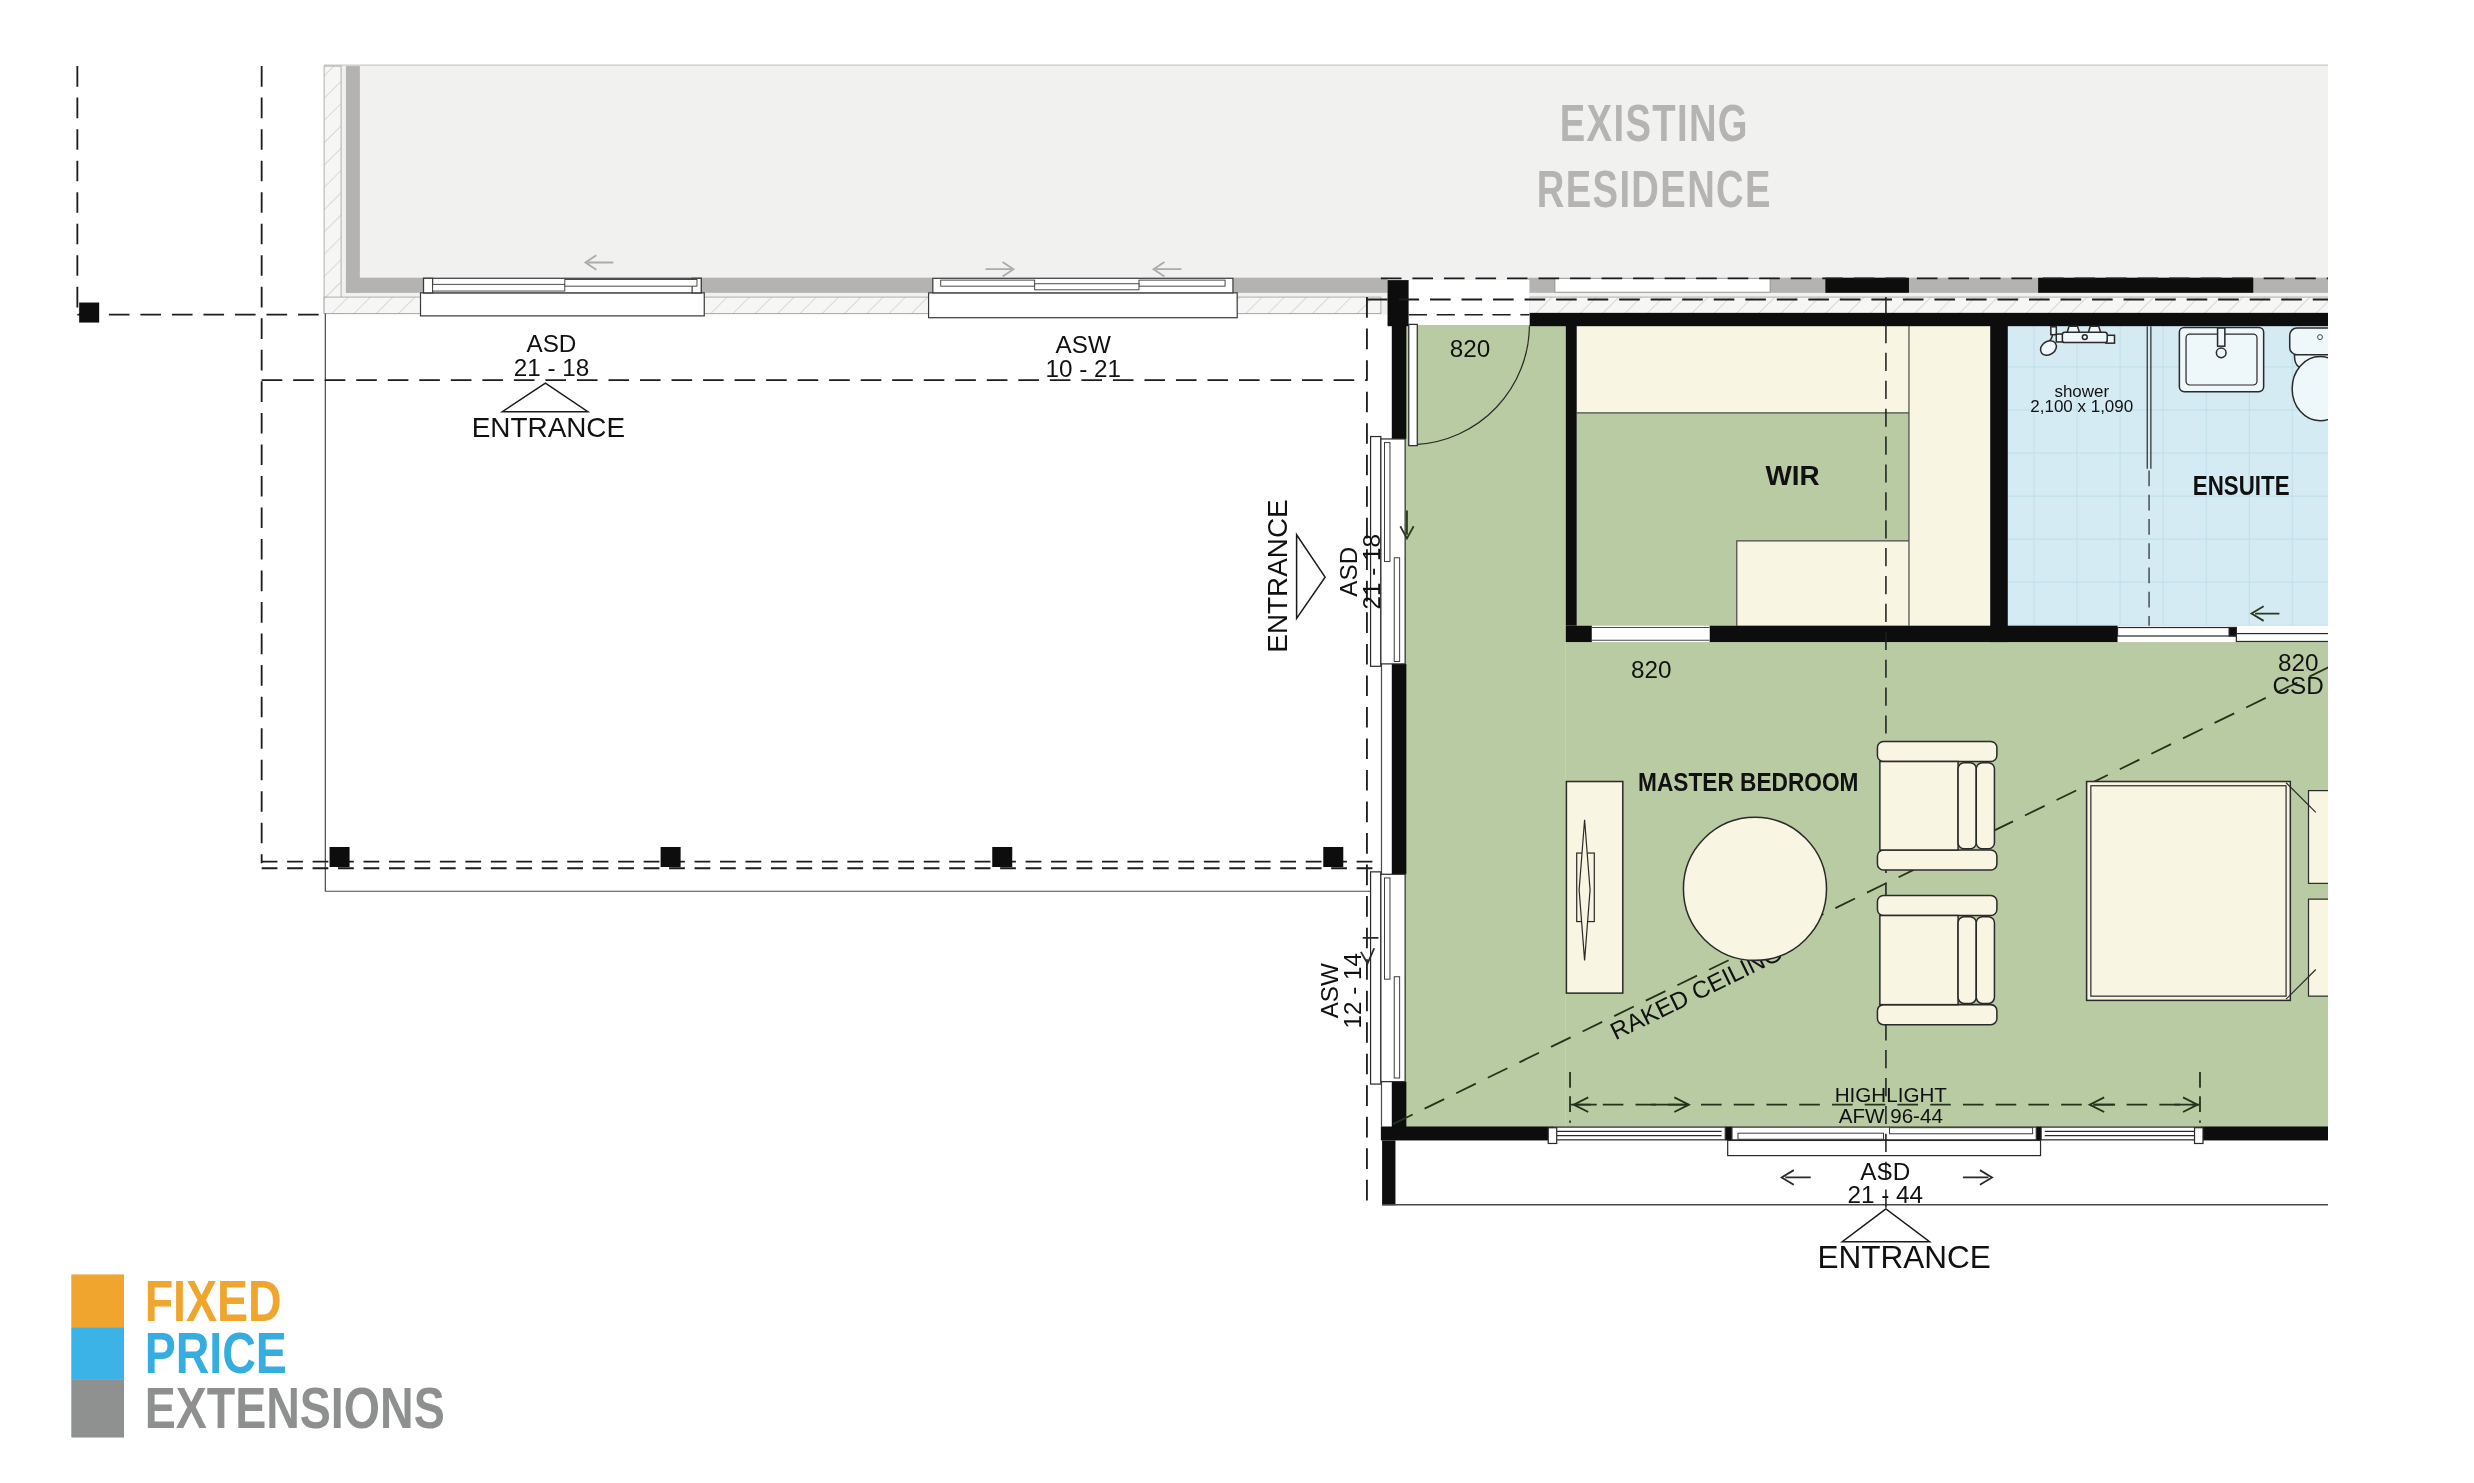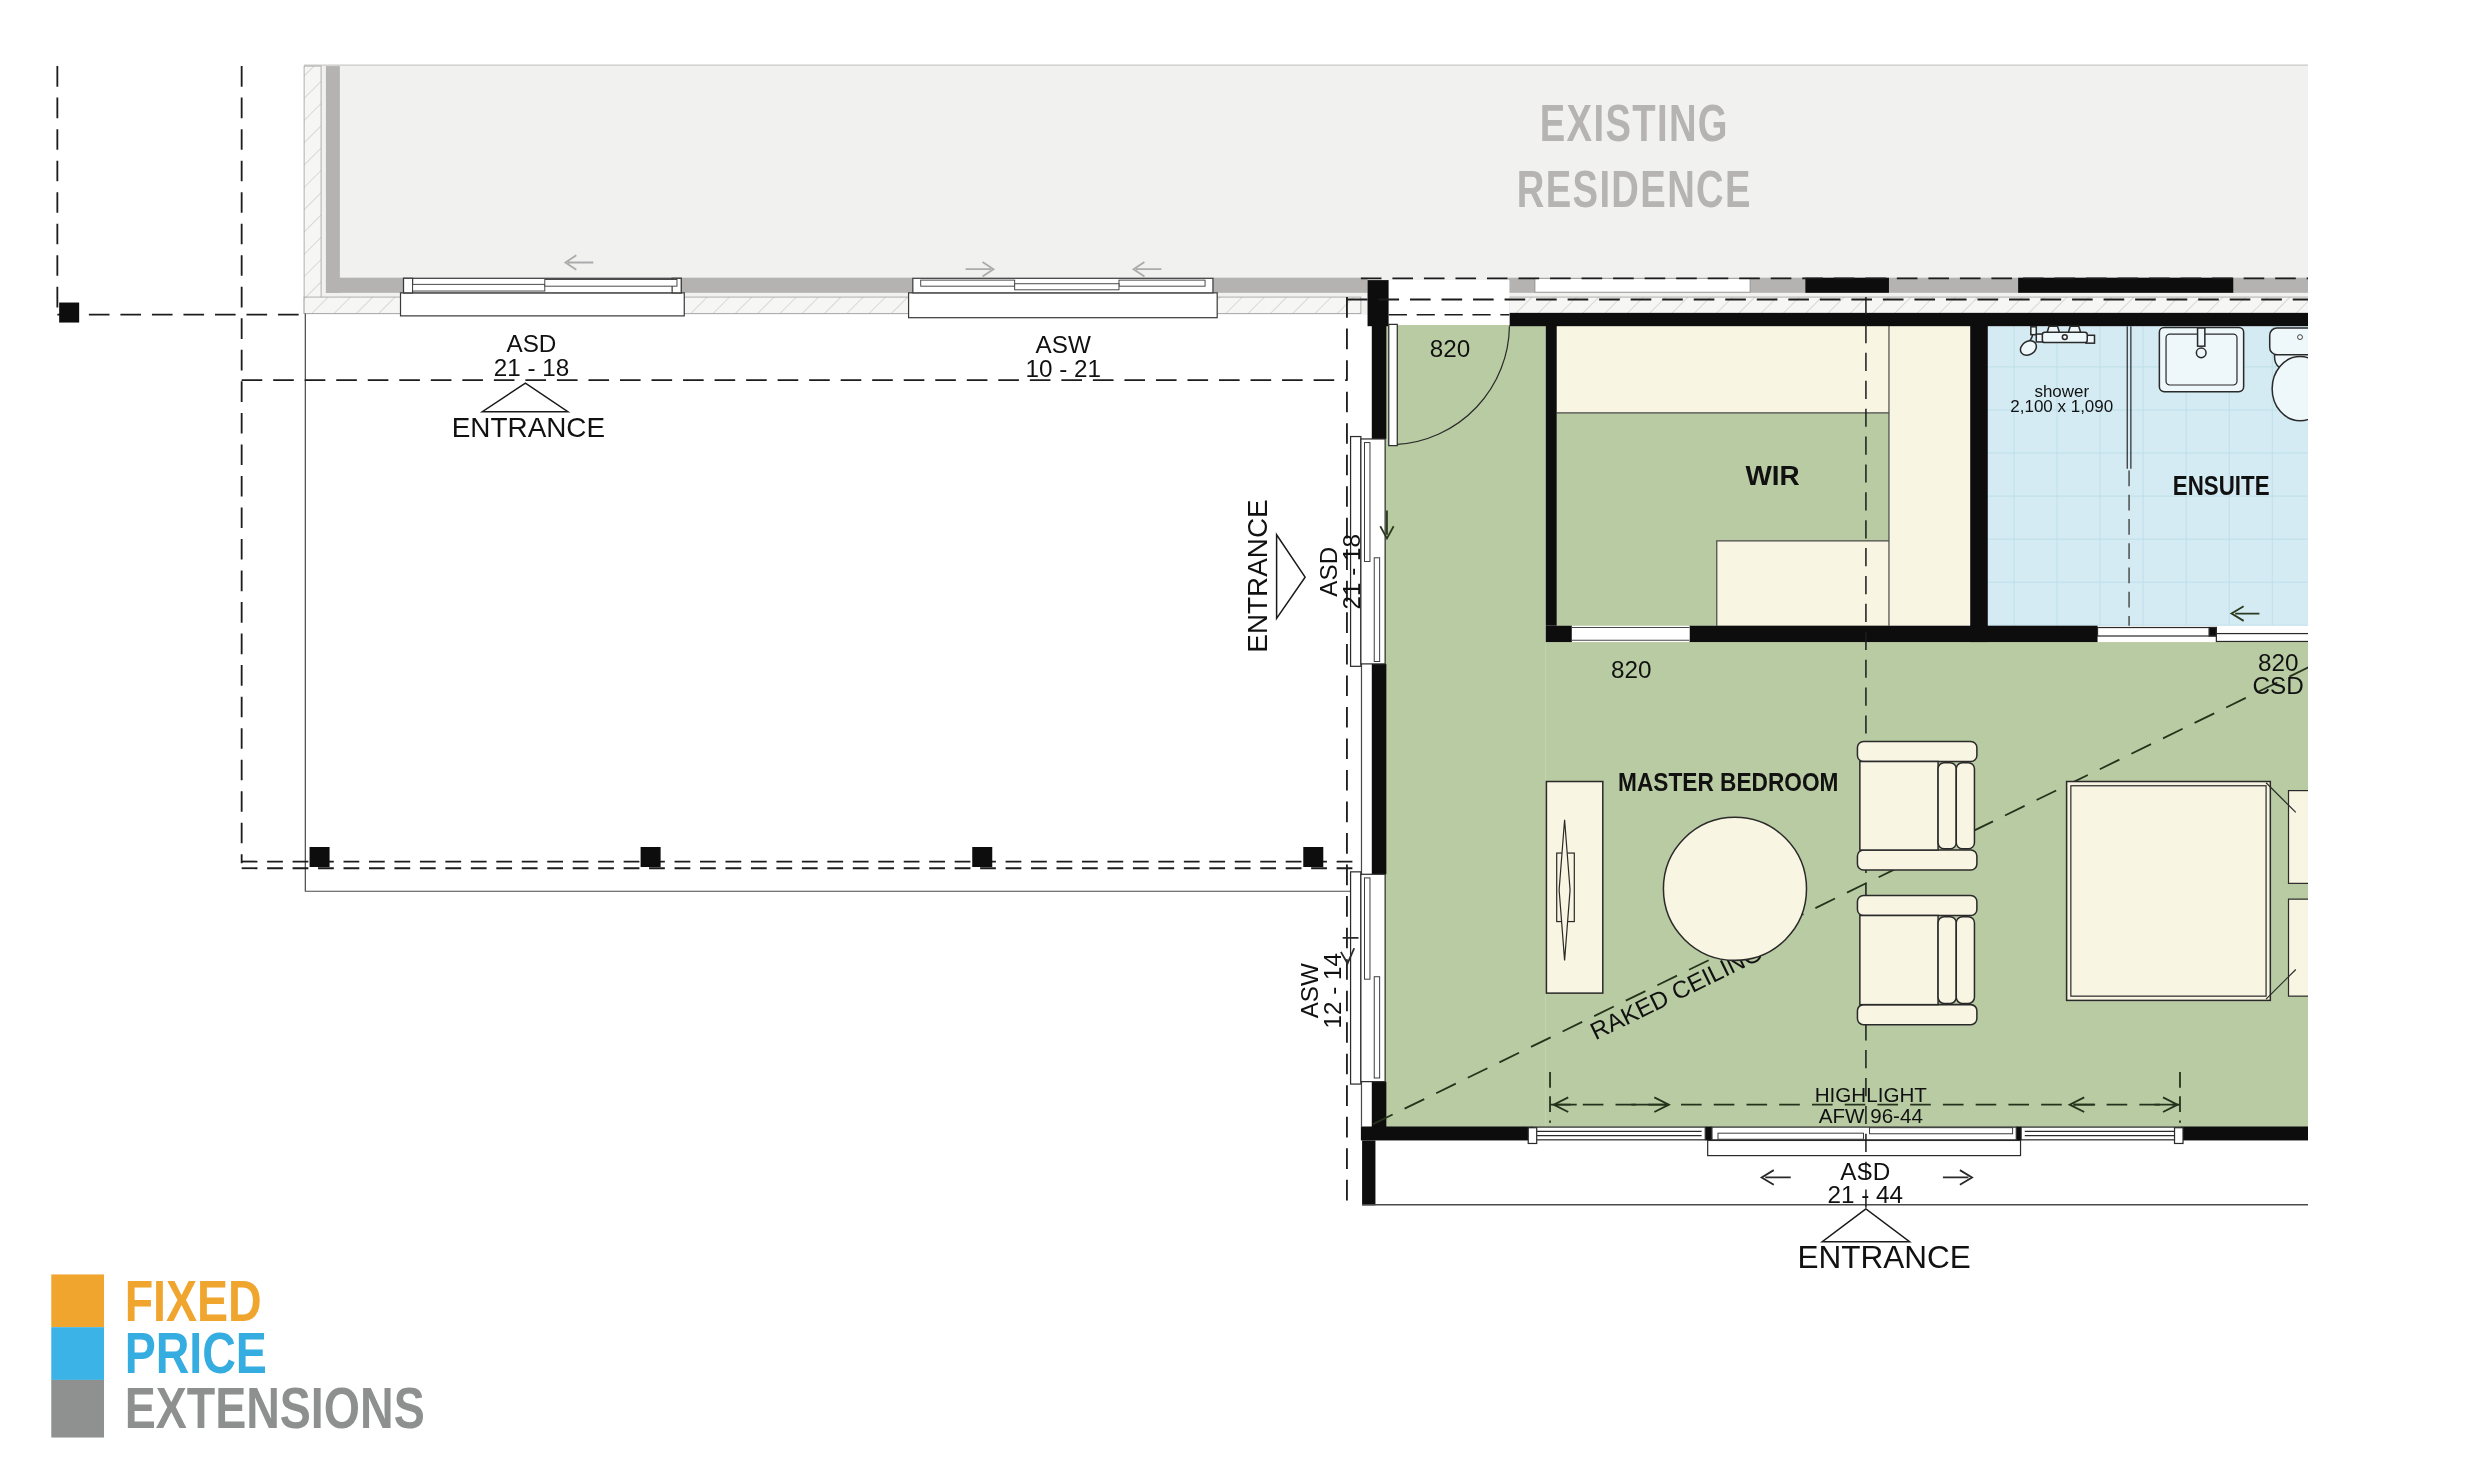--- a/index.html
+++ b/index.html
@@ -1,16 +1,16 @@
 <!DOCTYPE html>
 <html style="font-size:9.7px"><head>
 <meta charset="utf-8">
 <style>
 html,body{margin:0;padding:0;background:#fff;}
-#page{position:relative;width:2308px;height:1483px;background:#ffffff;overflow:hidden;}
+#page{position:relative;width:2308px;height:1483px;background:#ffffff;overflow:hidden;margin-left:20px;}
 svg{position:absolute;top:0;left:0;}
 text{font-family:"Liberation Sans",sans-serif;}
 </style>
 </head>
 <body>
 <div id="page">
 <svg width="2475" height="1483" viewBox="0 0 4081 2446">
 <defs>
 <pattern id="hatch" patternUnits="userSpaceOnUse" width="26" height="26" patternTransform="rotate(45)">
 <rect width="26" height="26" fill="#f6f6f5"></rect>

